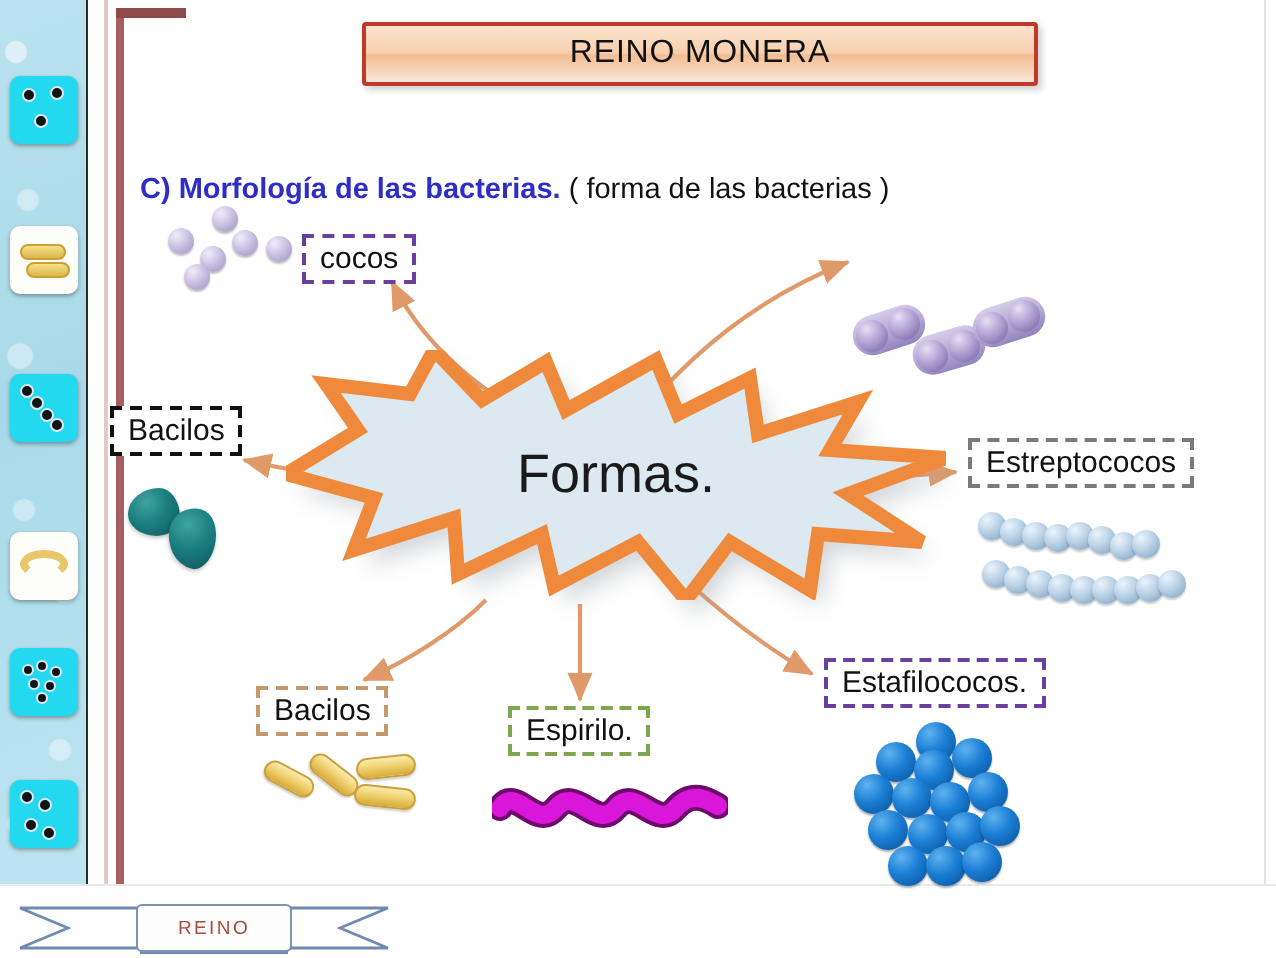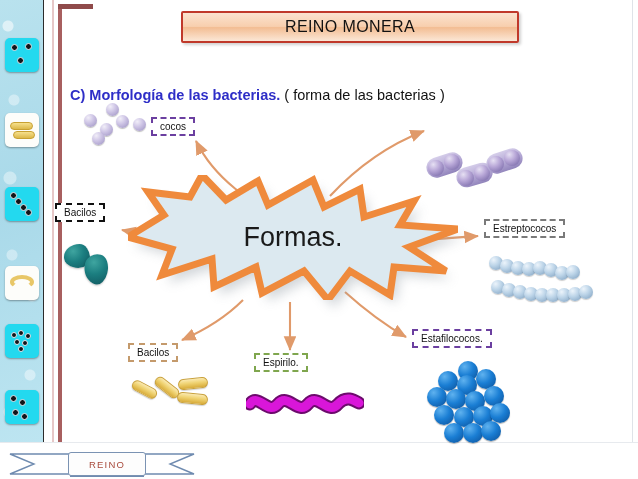--- a/index.html
+++ b/index.html
@@ -58,34 +58,34 @@
     box-shadow:2px 2px 3px rgba(0,0,0,.18);
   }
   #title-banner .t{font-size:16px;color:#111;letter-spacing:.4px;}
 
   
   #subtitle{position:absolute;left:70px;top:52px;font-size:14.5px;white-space:nowrap;margin-top:35px;}
   #subtitle .b{color:#2e2ec7;font-weight:bold;}
   #subtitle .n{color:#111;}
 
   
-  #burst-wrap{position:absolute;left:128px;top:175px;width:330px;height:125px;}
+  #burst-wrap{position:absolute;left:143px;top:175px;width:330px;height:125px;}
   #burst-shadow{position:absolute;left:6px;top:8px;width:330px;height:125px;
     filter:blur(6px);opacity:.45;}
   #burst-label{
     position:absolute;left:0;top:0;width:330px;height:125px;
     display:flex;align-items:center;justify-content:center;
     font-size:27px;color:#1a1a1a;pointer-events:none;
   }
 
   
   .lab{
     position:absolute;background:#fff;box-sizing:border-box;
     display:flex;align-items:flex-end;justify-content:center;
-    font-size:10px;color:#111;white-space:nowrap;padding:2px 7px;
+    font-size:15px;color:#111;white-space:nowrap;padding:2px 7px;
   }
   .lab.purple{border:2px dashed #6b3fa0;}
   .lab.black{border:2px dashed #111;}
   .lab.tan{border:2px dashed #c49a6c;}
   .lab.green{border:2px dashed #7fa64e;}
   .lab.gray{border:2px dashed #7a7a7a;}
 
   #lab-cocos{left:151px;top:117px;}
   #lab-diplo{left:428px;top:116px;}
   #lab-vibrios{left:55px;top:203px;}

